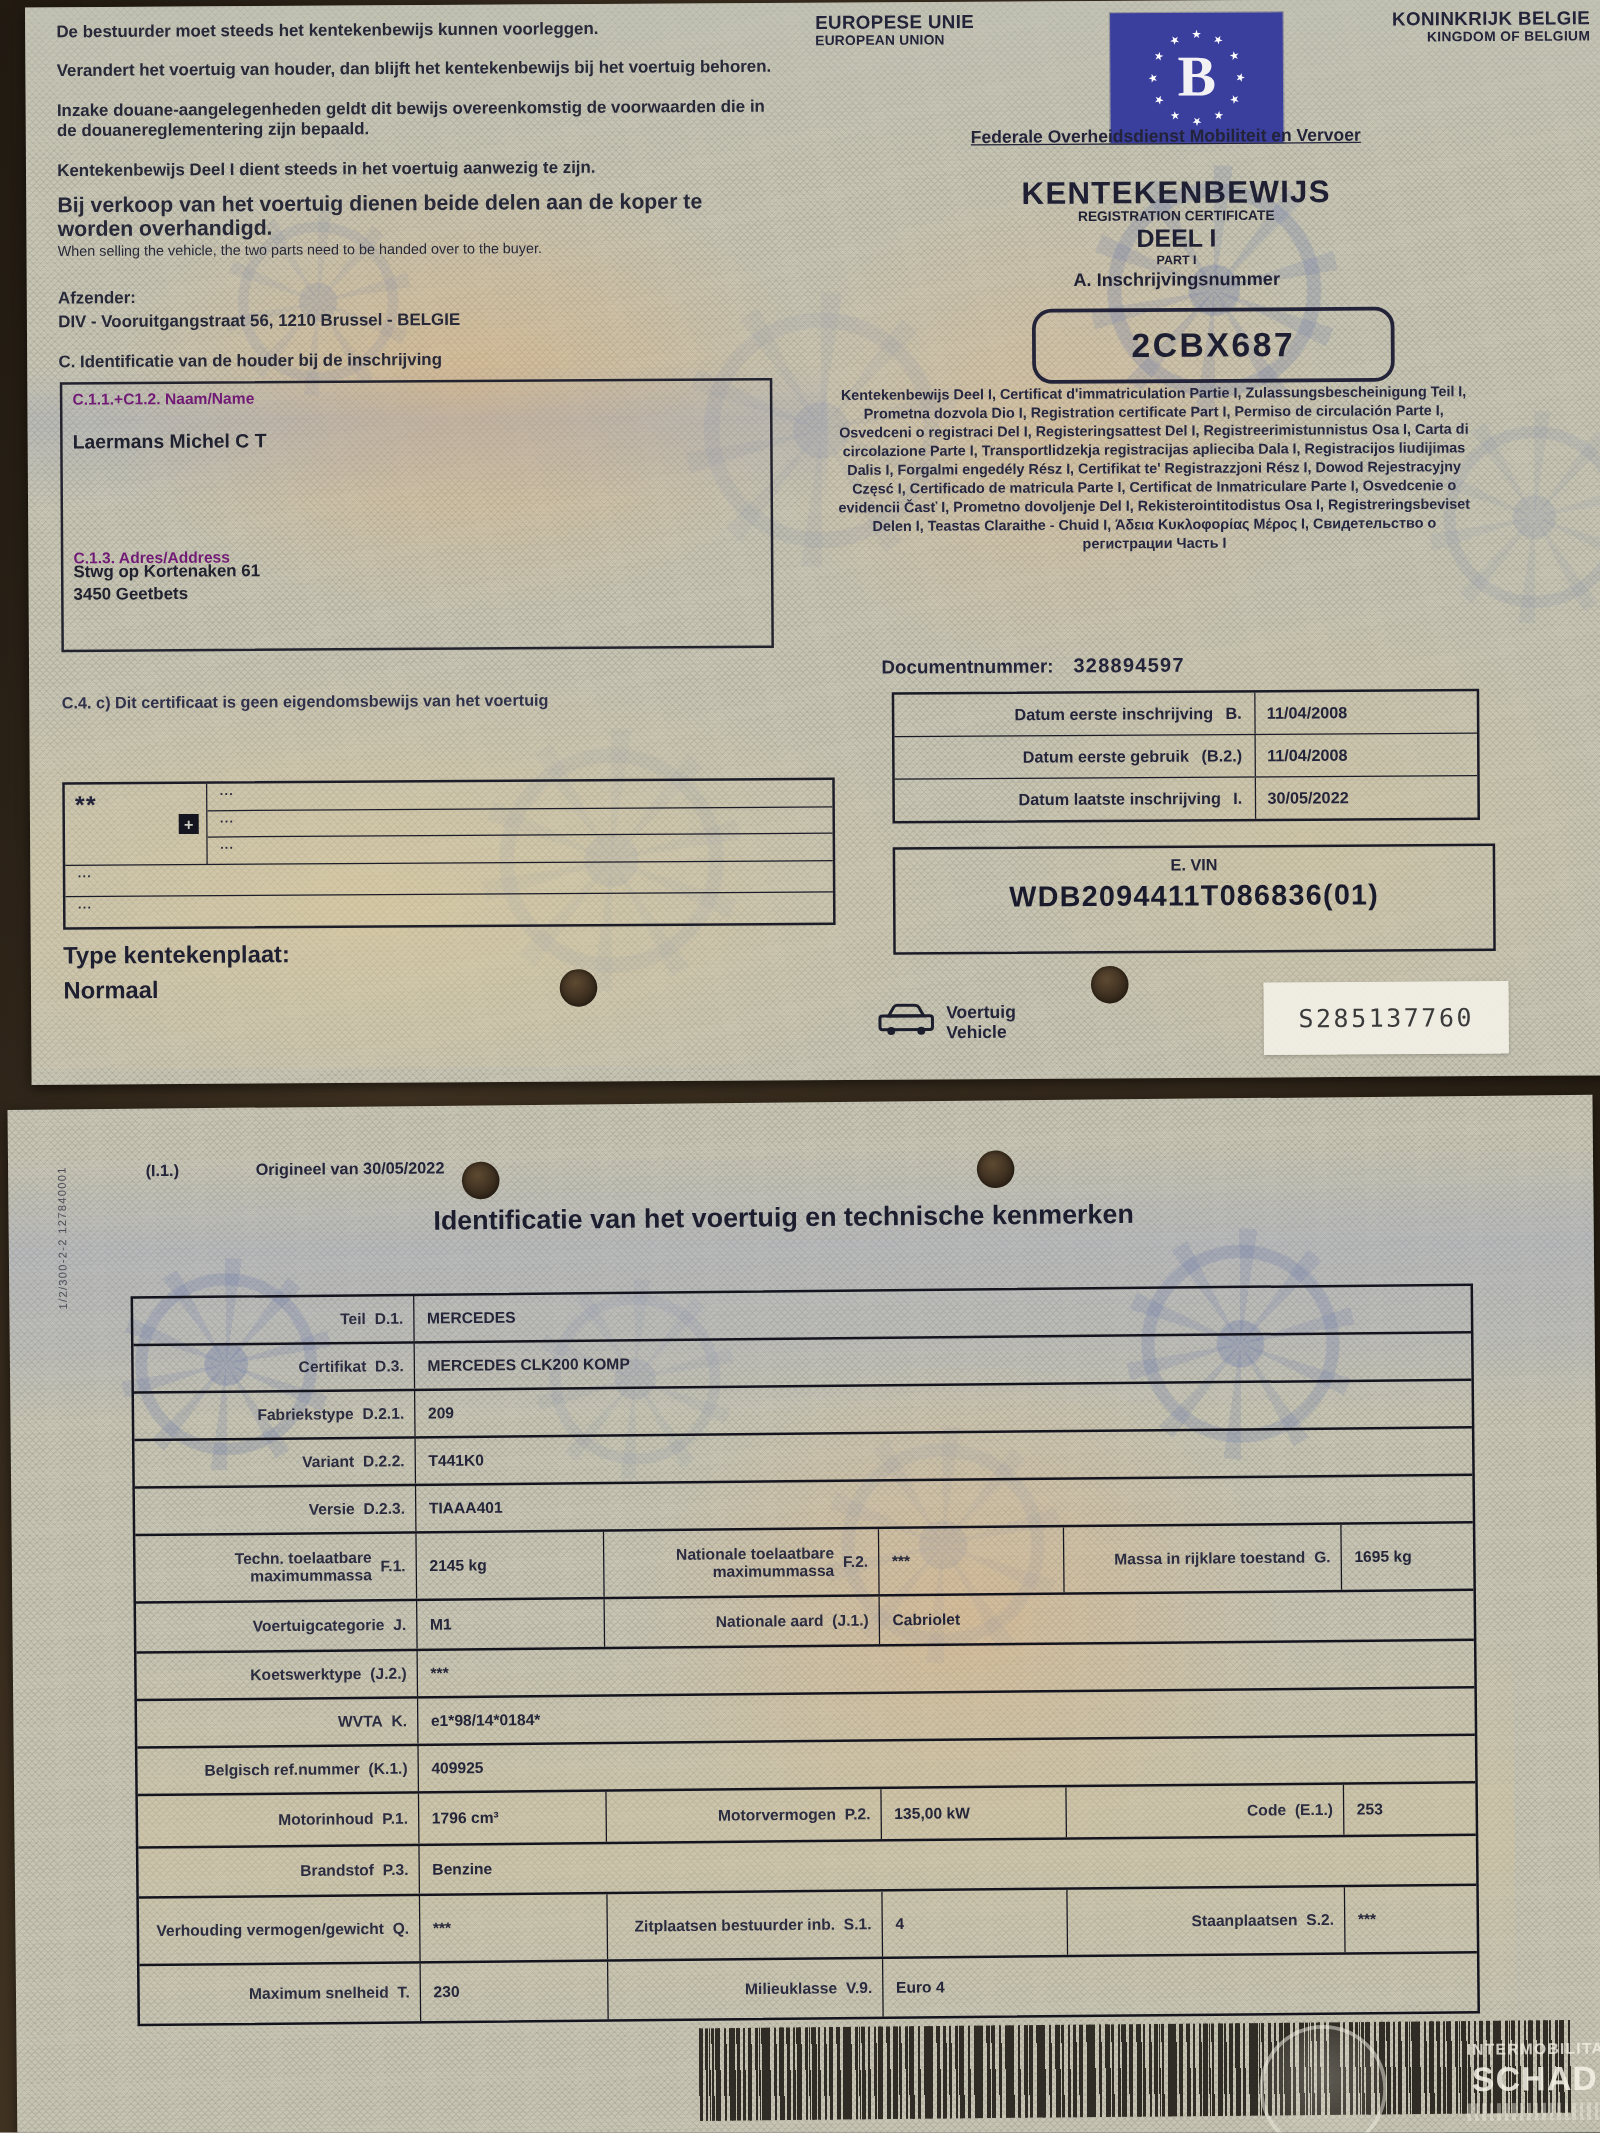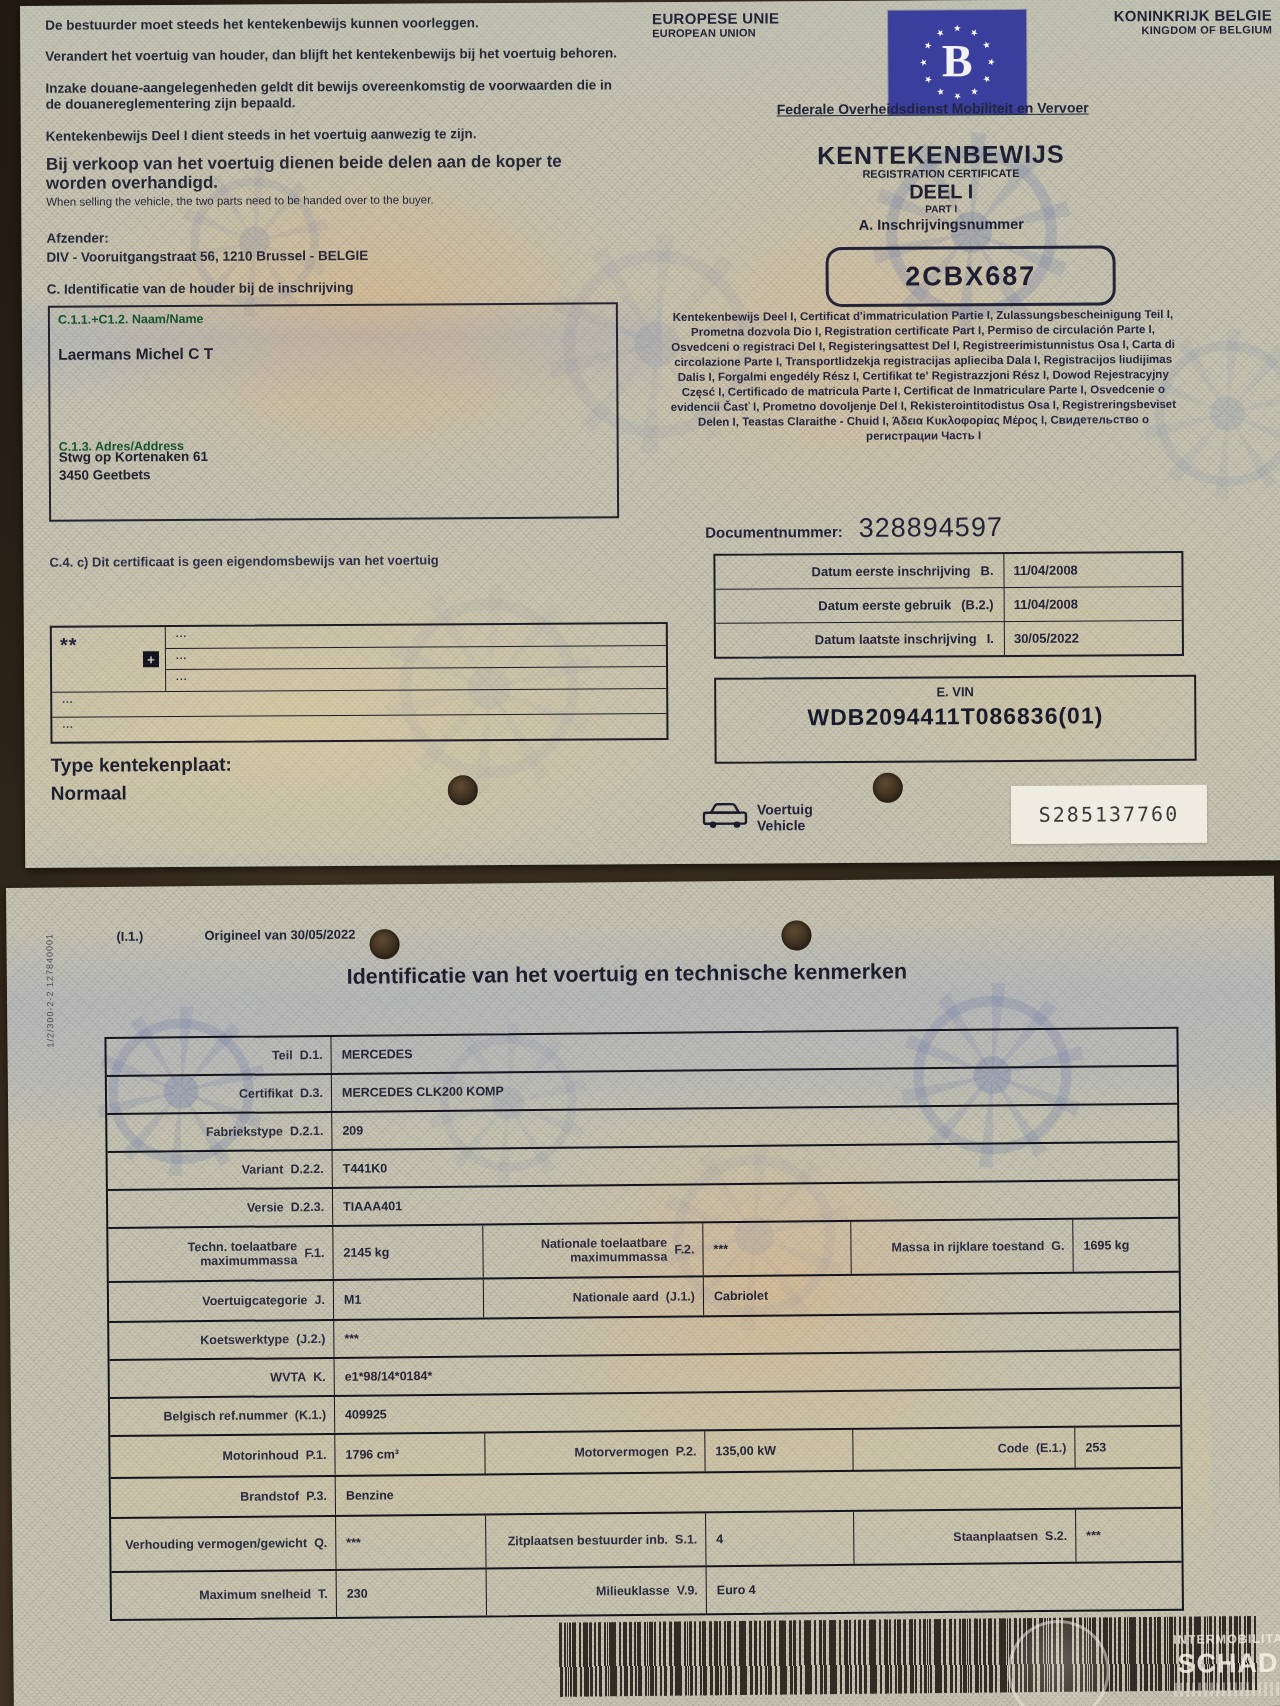--- a/index.html
+++ b/index.html
@@ -41,21 +41,21 @@
   
   .lcol{position:absolute;left:25px;top:12px;width:575px;font-size:13.5px;font-weight:600;line-height:1.22;color:#272838;}
   .lcol .para{margin-bottom:15px;}
   .n1{font-weight:700;font-size:13.5px;margin-bottom:10px;}
   .n2{font-weight:700;font-size:17px;line-height:1.12;margin-bottom:2px;}
   .n2en{font-size:11.5px;font-weight:400;margin-bottom:22px;}
   .sender{margin-bottom:2px;}
   .senderv{font-weight:700;margin-bottom:16px;}
   .holderc{font-size:13.5px;}
   .namebox{position:absolute;left:26px;top:300px;width:566px;height:212px;border:2px solid #23232f;}
-  .namebox .flab{position:absolute;left:8px;font-size:12.5px;font-weight:600;color:#14532d;}
+  .namebox .flab{position:absolute;left:8px;font-size:12.5px;font-weight:600;color:#701a75;}
   .namebox .fval{position:absolute;left:8px;font-weight:700;color:#20212f;}
   .c4{position:absolute;left:26px;top:549px;font-size:13px;font-weight:600;color:#30314a;}
   
   .starstb{position:absolute;left:26px;top:620px;width:614px;height:114px;border:2px solid #1d1d29;display:flex;flex-direction:column;}
   .starstb .two{display:flex;height:64px;border-bottom:1.6px solid #1d1d29;}
   .starstb .cl{width:113px;border-right:1.6px solid #1d1d29;position:relative;}
   .starstb .stars{position:absolute;left:8px;top:6px;font-size:20px;font-weight:700;letter-spacing:1px;}
   .plusicon{position:absolute;right:6px;top:24px;width:16px;height:16px;background:#15151f;color:#cfcec2;
     font-size:13px;font-weight:700;display:flex;align-items:center;justify-content:center;line-height:1;}
   .starstb .rr{flex:1;display:flex;flex-direction:column;}
@@ -77,21 +77,21 @@
   .titleblk .t1{font-size:25px;font-weight:700;letter-spacing:1px;}
   .titleblk .t2{font-size:11px;font-weight:700;margin-top:-2px;}
   .titleblk .t3{font-size:20px;font-weight:700;margin-top:1px;}
   .titleblk .t4{font-size:10px;font-weight:700;}
   .titleblk .t5{font-size:14.5px;font-weight:700;margin-top:2px;}
   .regbox{left:804px;top:246px;width:284px;height:54px;border:3px solid #23243a;border-radius:16px;position:absolute;
     display:flex;align-items:center;justify-content:center;font-size:27px;font-weight:700;letter-spacing:2px;color:#1d1e32;}
   .multi{left:640px;top:308px;width:522px;text-align:center;font-size:11.5px;font-weight:600;line-height:1.3;color:#252640;}
   .docnum{left:682px;top:512px;display:flex;align-items:baseline;gap:16px;}
   .docnum .l{font-size:15px;font-weight:600;}
-  .docnum .v{font-size:27px;font-weight:400;letter-spacing:1px;}
+  .docnum .v{font-size:16px;font-weight:700;letter-spacing:1px;margin-top:12px;}
   .dtable{left:690px;top:552px;width:466px;border:2.4px solid #1b1b27;position:absolute;}
   .dtable .dr{display:flex;height:33px;border-bottom:1.8px solid #1b1b27;}
   .dtable .dr:last-child{border-bottom:none;}
   .dtable .dl{width:278px;border-right:1.8px solid #1b1b27;display:flex;align-items:center;justify-content:flex-end;gap:10px;padding-right:10px;font-size:13px;font-weight:600;}
   .dtable .dl .code{font-weight:700;}
   .dtable .dv{flex:1;display:flex;align-items:center;padding-left:9px;font-size:13px;font-weight:600;}
   .vinbox{left:690px;top:676px;width:478px;height:82px;border:2.4px solid #1b1b27;position:absolute;text-align:center;}
   .vinbox .vl{font-size:13px;font-weight:600;margin-top:6px;}
   .vinbox .vv{font-size:23px;font-weight:700;letter-spacing:1px;margin-top:4px;color:#191a2c;}
   .carrow{left:676px;top:800px;position:absolute;display:flex;align-items:center;gap:8px;}

